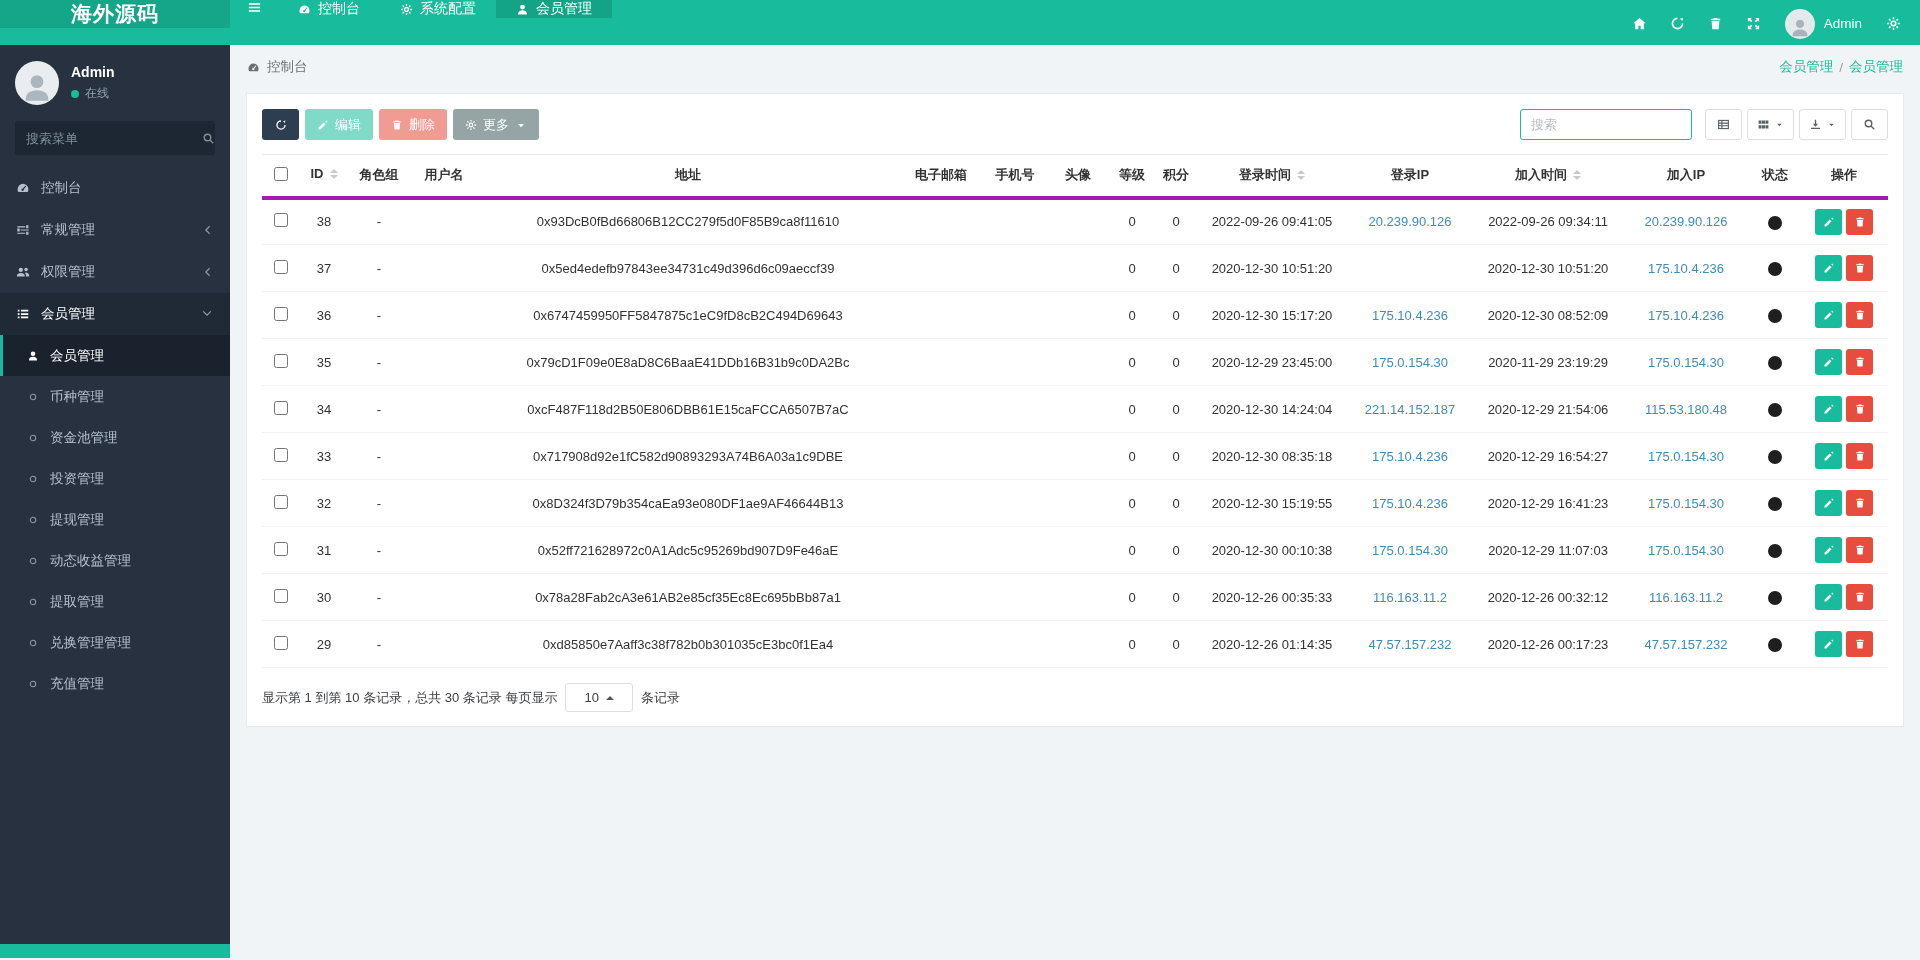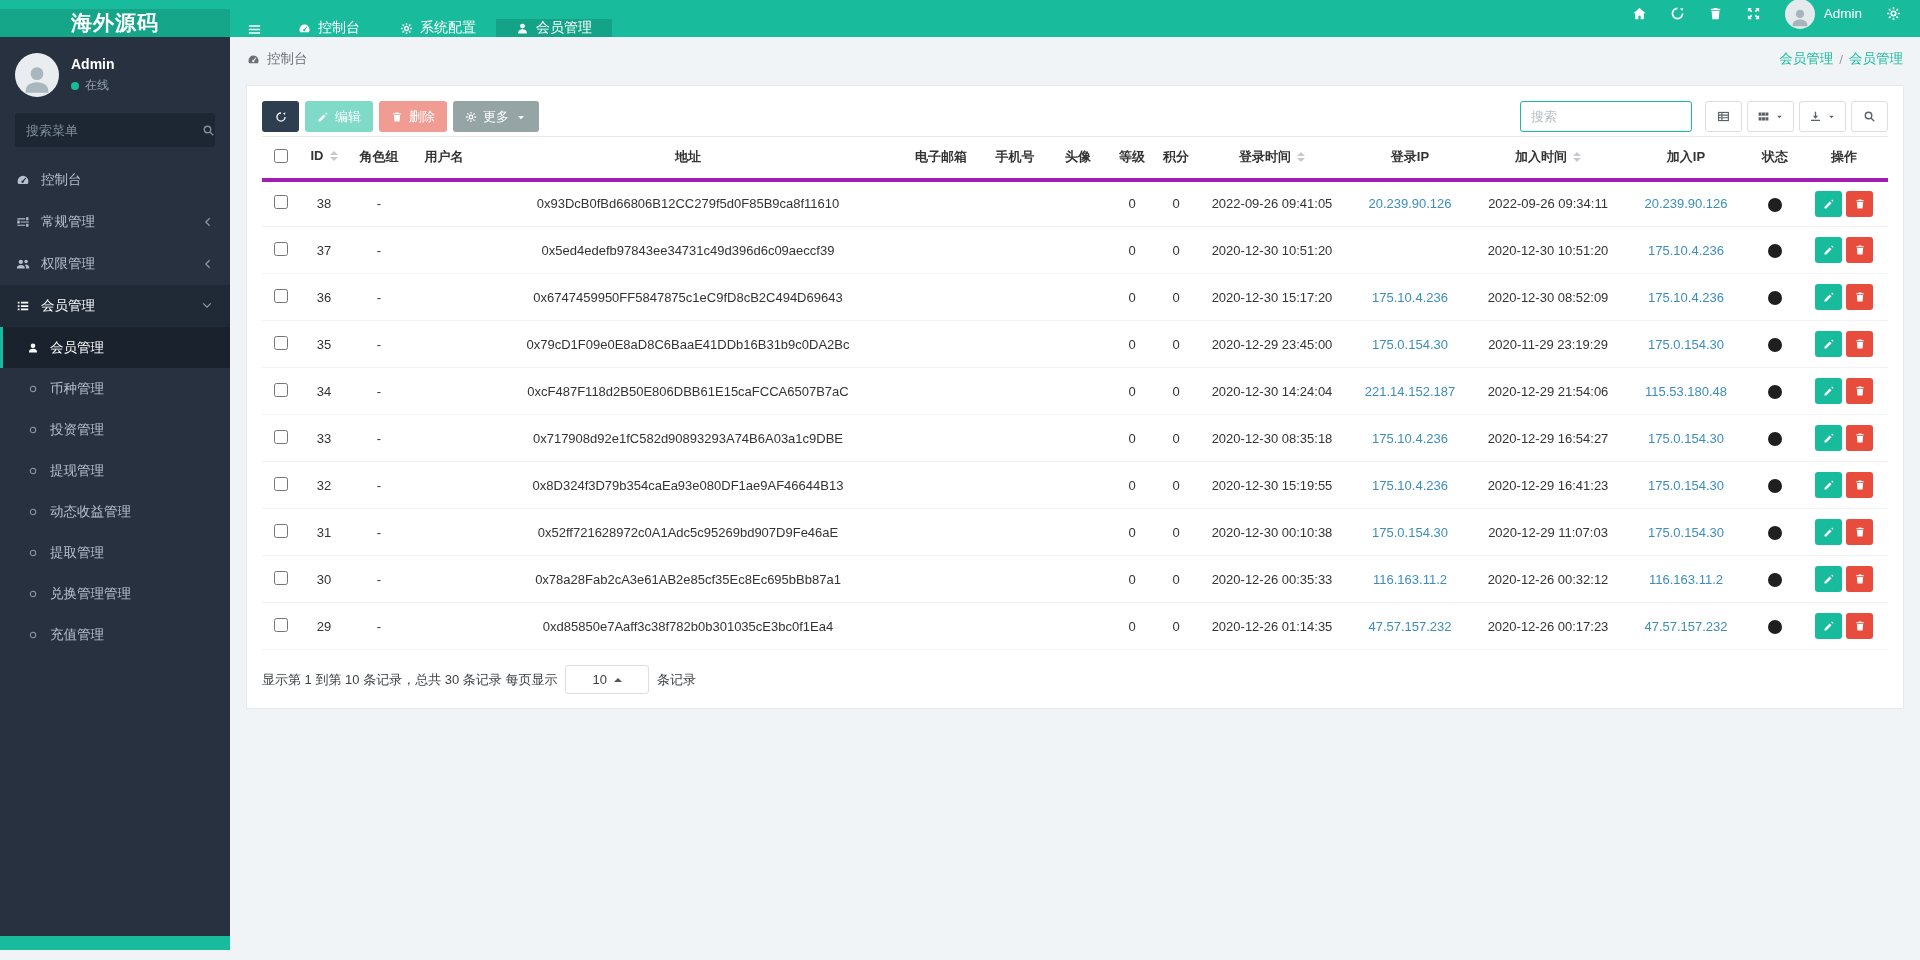--- a/index.html
+++ b/index.html
@@ -6,21 +6,21 @@
     --accent:#18bc9c; --accentDark:#15a589; --danger:#e74c3c; --navy:#2c3e50;
     --sidebar:#28313f; --sidebarDark:#1d2633; --link:#3c8dbc; --pageBg:#f1f4f6;
   }
   *{margin:0;padding:0;box-sizing:border-box}
   html,body{width:1920px;height:960px;overflow:hidden}
   body{font-family:"Liberation Sans","DejaVu Sans",sans-serif;font-size:13px;color:#333;background:var(--pageBg)}
   .ic{display:inline-flex;align-items:center;justify-content:center;line-height:1}
   .ic svg{display:block}
 
   
-  .topbar{display:flex;height:37px;background:var(--accent);color:#fff;align-items:flex-end}
+  .topbar{display:flex;height:45px;background:var(--accent);color:#fff;align-items:flex-start}
   .logo{width:230px;background:var(--accentDark);display:flex;align-items:center;justify-content:center;
         font-size:21px;font-weight:bold;letter-spacing:1px;cursor:pointer}
   .tn-burger{width:48px;display:flex;align-items:center;justify-content:center;cursor:pointer;font-size:15px}
   .tn-items{display:flex;align-items:stretch}
   .tn-item{display:flex;align-items:center;gap:7px;padding:0 20px;color:#fff;text-decoration:none;font-size:14px;cursor:pointer}
   .tn-item .ic{font-size:13px}
   .tn-item.active{background:rgba(0,0,0,.13)}
   .topbar-right{margin-left:auto;display:flex;align-items:center;padding-right:8px}
   .tb-icon{width:38px;height:47px;display:flex;align-items:center;justify-content:center;font-size:15px;cursor:pointer;color:#fff}
   .tb-admin{display:flex;align-items:center;gap:9px;padding:0 12px;cursor:pointer}
@@ -56,21 +56,21 @@
   .breadcrumb{height:44px;display:flex;align-items:center;padding:0 17px;color:#6b7075;font-size:13.5px;flex:none}
   .bc-left{display:flex;gap:7px;align-items:center}
   .bc-left .ic{font-size:13px;color:#6b7075}
   .bc-right{margin-left:auto;display:flex;gap:6px;align-items:center}
   .bc-link{color:var(--accent);cursor:pointer;text-decoration:none}
   .bc-sep{color:#9aa0a6}
 
   .panel{margin:4px 16px 0;background:#fff;border:1px solid #e7eaec;padding:15px 15px 14px}
 
   
-  .toolbar{display:flex;align-items:flex-start;margin-bottom:4px}
+  .toolbar{display:flex;align-items:flex-start;margin-bottom:14px}
   .btn{height:31px;border:none;border-radius:3px;color:#fff;padding:0 12px;display:inline-flex;align-items:center;gap:6px;font-size:13px;cursor:pointer;margin-right:6px}
   .btn .ic{font-size:12px}
   .btn-refresh{background:var(--navy);width:37px;justify-content:center;padding:0}
   .btn-edit{background:var(--accent);opacity:.55}
   .btn-del{background:var(--danger);opacity:.55}
   .btn-more{background:#95a5a6}
   .toolbar-right{margin-left:auto;display:flex;align-items:center}
   .search-input{height:31px;width:172px;border:1px solid var(--accent);border-radius:3px;padding:0 10px;font-size:13px;outline:none;margin-right:8px;color:#333}
   .search-input::placeholder{color:#b5bcc2}
   .tb-btn{height:31px;min-width:37px;background:#fff;border:1px solid #dcdfe2;border-radius:3px;display:inline-flex;align-items:center;justify-content:center;gap:5px;color:#5a6268;cursor:pointer;margin-left:5px;padding:0 9px;font-size:13px}
@@ -90,21 +90,21 @@
   .iplink{color:var(--link);text-decoration:none;cursor:pointer}
   .status-dot{width:14px;height:14px;background:#1f1f1f;border-radius:50%;display:inline-block;cursor:pointer;vertical-align:middle}
   .ops .op{width:27px;height:26px;border:none;border-radius:3px;color:#fff;display:inline-flex;align-items:center;justify-content:center;margin:0 2px;cursor:pointer;font-size:12px}
   .op-edit{background:var(--accent)}
   .op-del{background:var(--danger)}
   .op svg{width:12px;height:12px}
 
   
   .panel-footer{display:flex;align-items:center;margin-top:15px;color:#3c3f42}
   .summary{display:flex;align-items:center;gap:6px}
-  .pagesize{height:29px;border:1px solid #dcdfe2;background:#fff;border-radius:3px;padding:0 26px;display:inline-flex;align-items:center;gap:7px;cursor:pointer;color:#3c3f42;font-size:13px;margin:0 2px}
+  .pagesize{height:29px;border:1px solid #dcdfe2;background:#fff;border-radius:3px;padding:0 18px;display:inline-flex;align-items:center;gap:7px;cursor:pointer;color:#3c3f42;font-size:13px;margin:0 2px}
   .caret-up{width:0;height:0;border:4px solid transparent;border-bottom-color:#555;display:inline-block;position:relative;top:-2px}
   .pager{margin-left:auto;display:flex;align-items:center}
   .page{min-width:36px;height:32px;border:1px solid #dcdfe2;background:#fff;display:inline-flex;align-items:center;justify-content:center;padding:0 11px;margin-left:-1px;color:#46494c;cursor:pointer;text-decoration:none;font-size:13px}
   .page.first{border-radius:3px 0 0 3px;margin-left:0}
   .page.last{border-radius:0 3px 3px 0}
   .page.active{background:var(--navy);border-color:var(--navy);color:#fff}
   .page.disabled{color:#b8bfc6}
   #pager-pages{display:contents}
   .jump-input{width:58px;height:32px;border:1px solid #dcdfe2;border-radius:3px 0 0 3px;margin-left:12px;padding:0 8px;outline:none;font-size:13px}
   .jump-btn{height:32px;border:1px solid #dcdfe2;border-left:none;background:#fff;border-radius:0 3px 3px 0;padding:0 11px;cursor:pointer;color:#46494c;font-size:13px}
@@ -293,20 +293,28 @@
             </span>
             <span>会员管理</span>
           </div>
           <div class="sm-sub-item">
             <span class="ic">
               <svg viewBox="0 0 16 16" width="1em" height="1em">
                 <circle cx="8" cy="8" r="3.6" fill="none" stroke="currentColor" stroke-width="1.4"></circle>
               </svg>
             </span>
             <span>币种管理</span>
+          </div>
+          <div class="sm-sub-item">
+            <span class="ic">
+              <svg viewBox="0 0 16 16" width="1em" height="1em">
+                <circle cx="8" cy="8" r="3.6" fill="none" stroke="currentColor" stroke-width="1.4"></circle>
+              </svg>
+            </span>
+            <span>资金池管理</span>
           </div>
           <div class="sm-sub-item">
             <span class="ic">
               <svg viewBox="0 0 16 16" width="1em" height="1em">
                 <circle cx="8" cy="8" r="3.6" fill="none" stroke="currentColor" stroke-width="1.4"></circle>
               </svg>
             </span>
             <span>投资管理</span>
           </div>
           <div class="sm-sub-item">

